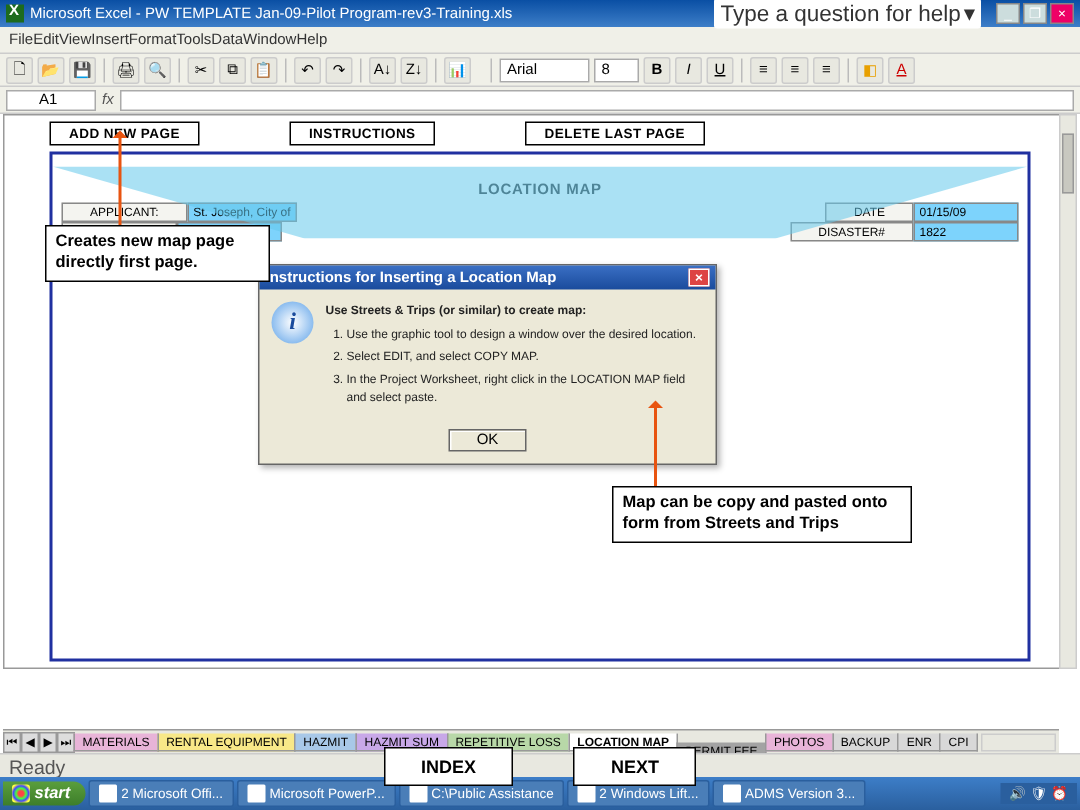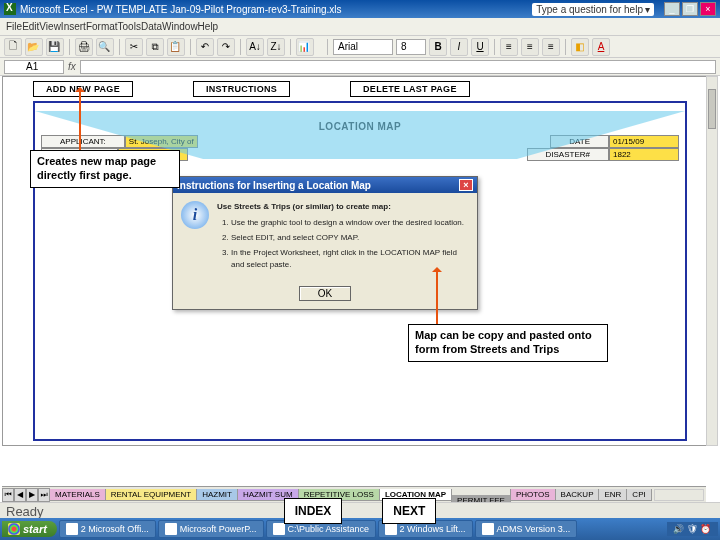--- a/index.html
+++ b/index.html
@@ -3,21 +3,21 @@
 <meta charset="utf-8">
 <style>
   * { box-sizing: border-box; margin: 0; padding: 0; }
   body { font-family: Tahoma, Arial, sans-serif; font-size: 10px; background: #fff; width: 720px; height: 540px; position: relative; overflow: hidden; }
   
   .titlebar { background: linear-gradient(#0a4fa4, #3d7ec8); color: #fff; height: 18px; display: flex; align-items: center; padding: 0 4px; font-size: 10px; }
   .titlebar .icon-x { display: inline-block; width: 12px; height: 12px; background: #1d6b1d; margin-right: 4px; position: relative; }
   .titlebar .icon-x::after { content: "X"; color: #fff; font-weight: bold; position: absolute; left: 2px; top: -1px; font-size: 10px; }
   .titlebar .title-text { flex: 1; white-space: nowrap; overflow: hidden; }
   .titlebar .right { display: flex; align-items: center; gap: 4px; }
-  .titlebar .qbox { background: #fff; color: #333; padding: 1px 4px; border-radius: 2px; font-size: 10px; display: flex; align-items: flex-end; gap: 2px; }
+  .titlebar .qbox { background: #fff; color: #333; padding: 1px 4px; border-radius: 2px; font-size: 15px; display: flex; align-items: flex-end; gap: 2px; }
   .winbtns { display: flex; gap: 2px; margin-left: 6px; }
   .winbtn { width: 16px; height: 14px; background: #cdd; border: 1px solid #888; font-size: 9px; text-align: center; line-height: 12px; }
   .winbtn.close { background: #e06; color: #fff; }
   
   .menubar { background: #f0f0e8; height: 18px; display: flex; align-items: center; padding: 0 6px; font-size: 10px; border-bottom: 1px solid #ccc; }
   .menubar .menuitem { color: #333; cursor: default; }
   
   .toolbar { background: #f0f0e8; height: 22px; display: flex; align-items: center; padding: 0 4px; gap: 3px; border-bottom: 1px solid #ccc; }
   .toolbar .tbtn { width: 18px; height: 18px; background: #e8e8e0; border: 1px solid #ccc; border-radius: 2px; display: flex; align-items: center; justify-content: center; font-size: 10px; }
   .toolbar .sep { width: 1px; height: 16px; background: #bbb; margin: 0 2px; }
@@ -37,21 +37,21 @@
   .pagebtn { background: #fff; border: 1px solid #000; padding: 2px 12px; font-size: 9px; font-weight: bold; letter-spacing: 0.3px; }
   
   .form-area { position: relative; margin: 0 30px; border: 2px solid #2030a0; background: #fff; height: 340px; }
   
   .highlight-shape { position: absolute; top: 8px; left: 0; width: 100%; height: 48px; pointer-events: none; }
   
   .location-header { text-align: center; font-weight: bold; font-size: 10px; padding: 18px 0 3px; letter-spacing: 0.5px; color: #333; }
   
   .info-row { display: flex; font-size: 8px; padding: 0 6px; gap: 0; }
   .info-cell-l { border: 1px solid #888; padding: 1px 18px; background: #f4f4f0; }
-  .info-cell-v { border: 1px solid #888; padding: 1px 3px; background: #fde047; flex: 0 0 auto; min-width: 70px; }
+  .info-cell-v { border: 1px solid #888; padding: 1px 3px; background: #7dd3fc; flex: 0 0 auto; min-width: 70px; }
   .info-spacer { flex: 1; }
   
   .callout { position: absolute; background: #fff; border: 1.5px solid #000; padding: 4px 6px; font-size: 11px; font-weight: bold; line-height: 1.25; z-index: 50; }
   .callout1 { top: 150px; left: 30px; width: 150px; }
   .callout2 { top: 324px; left: 408px; width: 200px; }
   
   .arrow { position: absolute; z-index: 40; }
   .arrow1 { top: 88px; left: 79px; width: 2px; height: 62px; background: #e85410; }
   .arrow1::before { content: ""; position: absolute; top: -6px; left: -4px; border: 5px solid transparent; border-bottom-color: #e85410; }
   .arrow2 { top: 268px; left: 436px; width: 2px; height: 58px; background: #e85410; }
@@ -84,21 +84,21 @@
   
   .statusbar { position: absolute; bottom: 22px; left: 0; right: 0; height: 16px; background: #e8e8e0; border-top: 1px solid #ccc; font-size: 13px; padding: 1px 6px; color: #555; }
   
   .taskbar { position: absolute; bottom: 0; left: 0; right: 0; height: 22px; background: linear-gradient(#3d7ec8, #2a5f9e); display: flex; align-items: center; padding: 0 2px; gap: 2px; }
   .startbtn { background: linear-gradient(#5a9e3d, #3d7e2a); color: #fff; font-weight: bold; font-style: italic; padding: 2px 10px 2px 6px; border-radius: 0 8px 8px 0; font-size: 11px; display: flex; align-items: center; gap: 3px; }
   .startbtn::before { content: ""; width: 12px; height: 12px; background: radial-gradient(#f44 20%, #4f4 40%, #44f 60%, #ff4 80%); border-radius: 2px; }
   .taskbtn { background: #4a7eb8; color: #fff; padding: 2px 6px; font-size: 9px; border: 1px solid #2a5f9e; border-radius: 2px; display: flex; align-items: center; gap: 3px; max-width: 110px; overflow: hidden; white-space: nowrap; }
   .taskbtn .ti { width: 12px; height: 12px; background: #fff; border-radius: 1px; flex-shrink: 0; }
   .tray { margin-left: auto; background: #2a5f9e; padding: 2px 6px; color: #fff; font-size: 9px; display: flex; align-items: center; gap: 4px; } 
   .nav-buttons { position: absolute; top: 498px; left: 0; width: 100%; display: flex; justify-content: center; gap: 40px; }
-  .navbtn2 { border: 1.5px solid #000; padding: 5px 10px; font-size: 12px; font-weight: bold; background: #fff; }
+  .navbtn2 { border: 1.5px solid #000; padding: 5px 24px; font-size: 12px; font-weight: bold; background: #fff; }
 </style>
 </head>
 <body>
 
 <div class="titlebar">
   <span class="icon-x"></span>
   <span class="title-text">
     <span>Microsoft Excel</span> - <span>PW TEMPLATE Jan-09-Pilot Program-rev3-Training.xls</span>
   </span>
   <span class="right">

